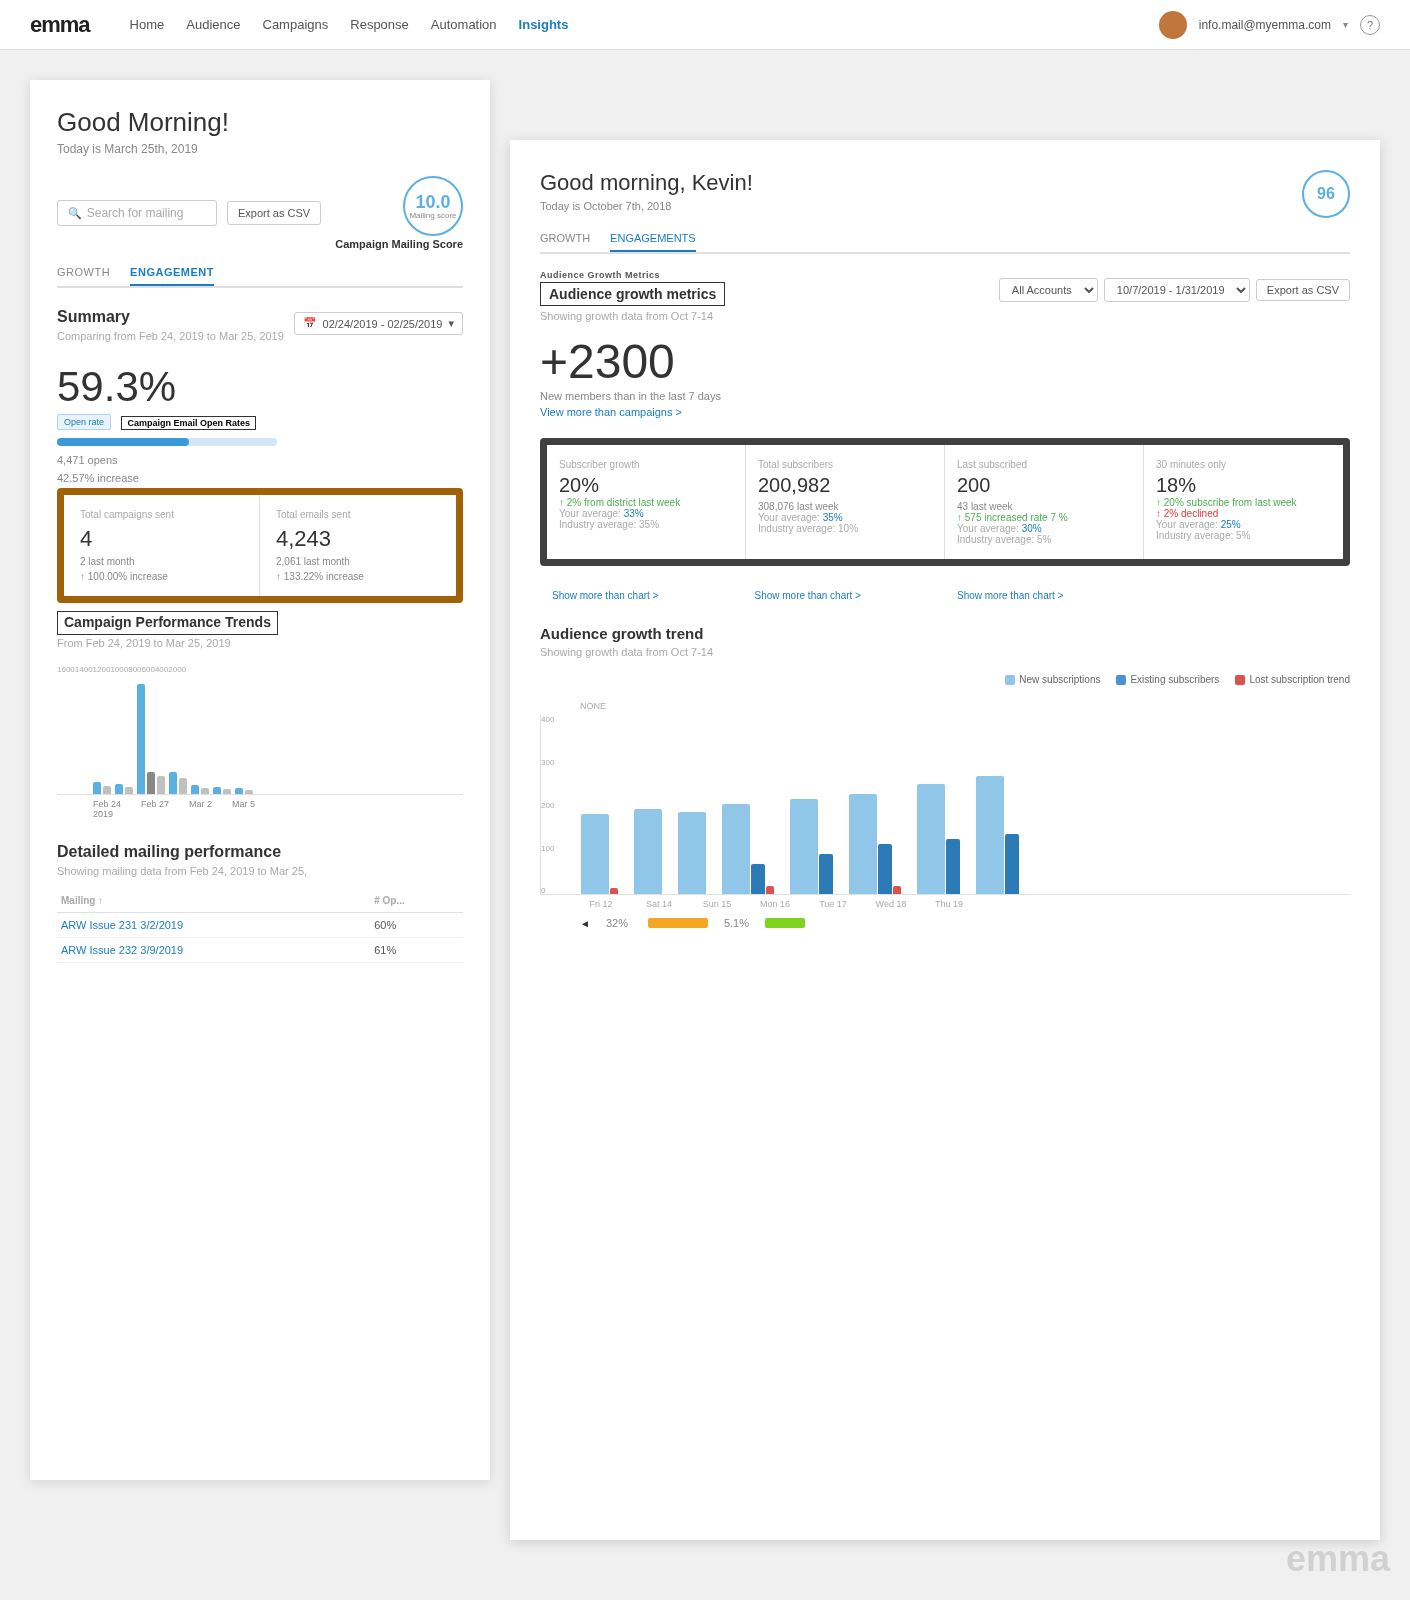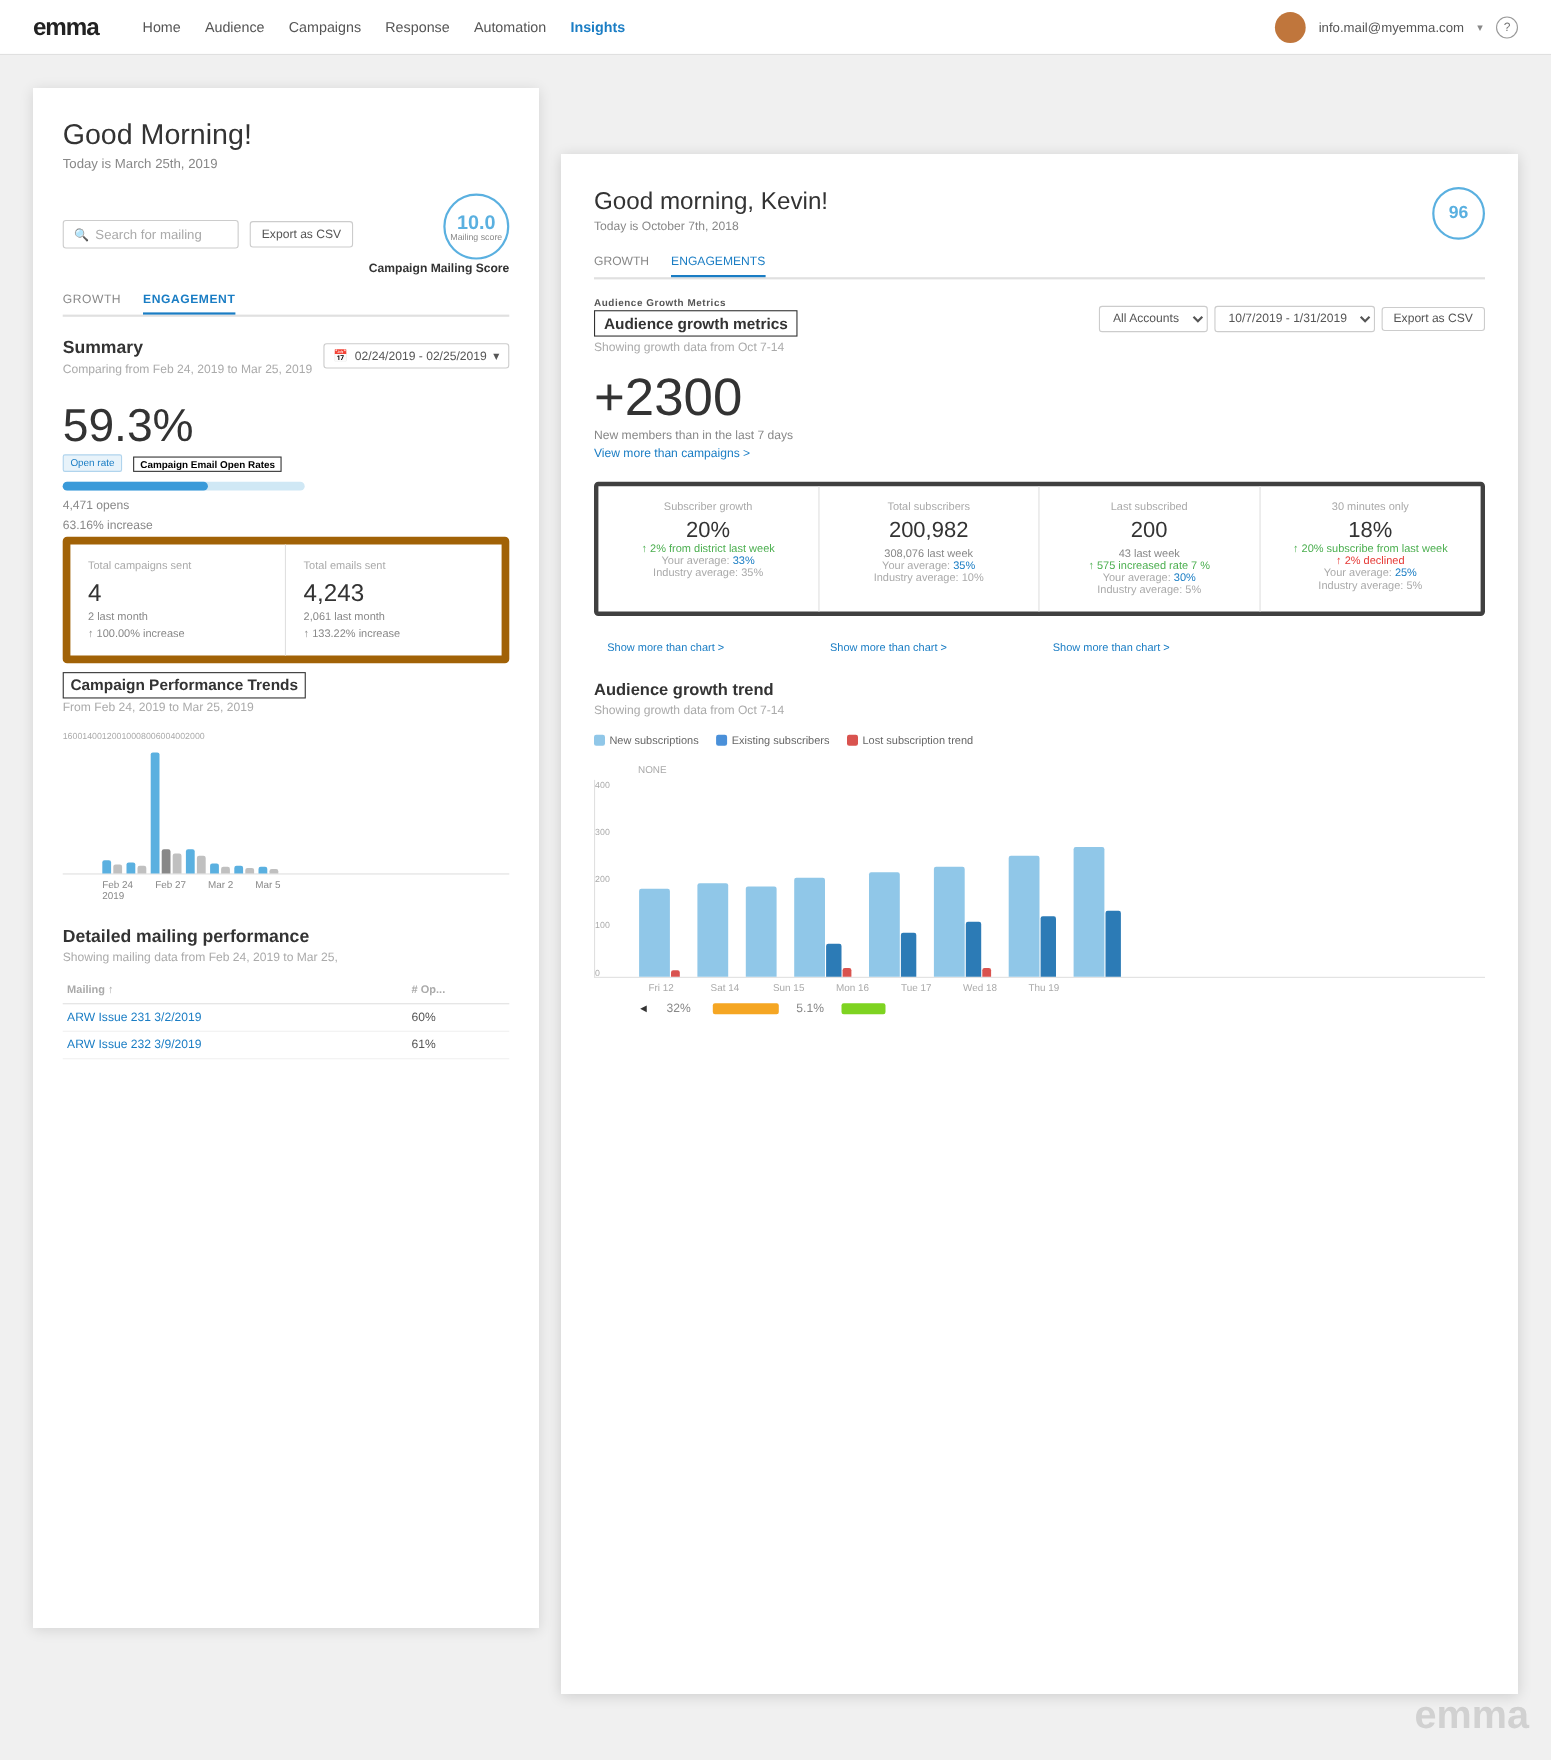--- a/index.html
+++ b/index.html
@@ -80,35 +80,35 @@
     .right-tabs { display: flex; gap: 20px; border-bottom: 2px solid #e0e0e0; margin-bottom: 16px; }
     .right-tab { font-size: 11px; color: #888; padding-bottom: 6px; cursor: pointer; }
     .right-tab.active { color: #1a7dc4; border-bottom: 2px solid #1a7dc4; }
     .ctrl-select { border: 1px solid #ccc; border-radius: 3px; padding: 4px 8px; font-size: 11px; color: #555; background: #fff; cursor: pointer; }
     .ctrl-btn { border: 1px solid #ccc; border-radius: 3px; padding: 4px 10px; font-size: 11px; color: #555; background: #fff; cursor: pointer; }
 
     .big-num { font-size: 48px; font-weight: 300; color: #333; line-height: 1; margin-bottom: 4px; }
     .big-num-sub { font-size: 11px; color: #888; margin-bottom: 4px; }
     .big-num-link { font-size: 11px; color: #1a7dc4; cursor: pointer; }
 
-    .metrics-grid { display: grid; grid-template-columns: repeat(4, 1fr); gap: 0; border: 4px solid #404040; border-radius: 4px; margin: 20px 0; text-align: center; }
+    .metrics-grid { display: grid; grid-template-columns: repeat(4, 1fr); gap: 0; border: 7px solid #404040; border-radius: 4px; margin: 20px 0; }
     .metric-cell { padding: 14px 12px; border-right: 1px solid #e0e0e0; }
     .metric-cell:last-child { border-right: none; }
     .metric-num { font-size: 20px; font-weight: 300; color: #333; }
     .metric-label { font-size: 10px; color: #aaa; margin-bottom: 4px; }
     .metric-detail { font-size: 10px; color: #888; margin-top: 4px; }
     .metric-avg { font-size: 10px; color: #aaa; }
     .metric-avg-val { color: #1a7dc4; }
     .metric-trend-up { color: #4caf50; font-size: 10px; }
     .metric-trend-down { color: #e53935; font-size: 10px; }
 
     .growth-trend-title { font-size: 15px; font-weight: 600; color: #333; margin-bottom: 4px; }
     .growth-trend-sub { font-size: 11px; color: #aaa; margin-bottom: 16px; }
 
-    .chart-legend { display: flex; gap: 16px; font-size: 10px; color: #666; margin-bottom: 0; justify-content: flex-start; }
+    .chart-legend { display: flex; gap: 16px; font-size: 10px; color: #666; margin-bottom: 0; justify-content: flex-end; }
     .legend-dot { display: inline-block; width: 10px; height: 10px; border-radius: 2px; margin-right: 4px; vertical-align: middle; }
   </style>
 </head>
 <body>
 
 <nav class="nav">
   <div class="nav-logo">emma</div>
   <div class="nav-links">
     <a class="nav-link">Home</a>
     <a class="nav-link">Audience</a>
@@ -172,21 +172,21 @@
       <span style="border:1.5px solid #333;display:inline-block;padding:1px 5px;font-size:9px;font-weight:600;">Campaign Email Open Rates</span>
     </div>
 
     <div class="progress-bar-container">
       <div class="progress-bar-track">
         <div class="progress-bar-fill" style="width:60%;"></div>
       </div>
     </div>
 
     <div class="stat-detail">4,471 opens</div>
-    <div class="stat-detail">63.16% increase</div>
+    <div class="stat-detail">42.57% increase</div>
 
     <div class="stat-grid">
       <div class="stat-cell">
         <div class="stat-cell-label">Total campaigns sent</div>
         <div class="stat-cell-num">4</div>
         <div class="stat-cell-sub">2 last month</div>
         <div class="stat-cell-sub">↑ 100.00% increase</div>
       </div>
       <div class="stat-cell">
         <div class="stat-cell-label">Total emails sent</div>

